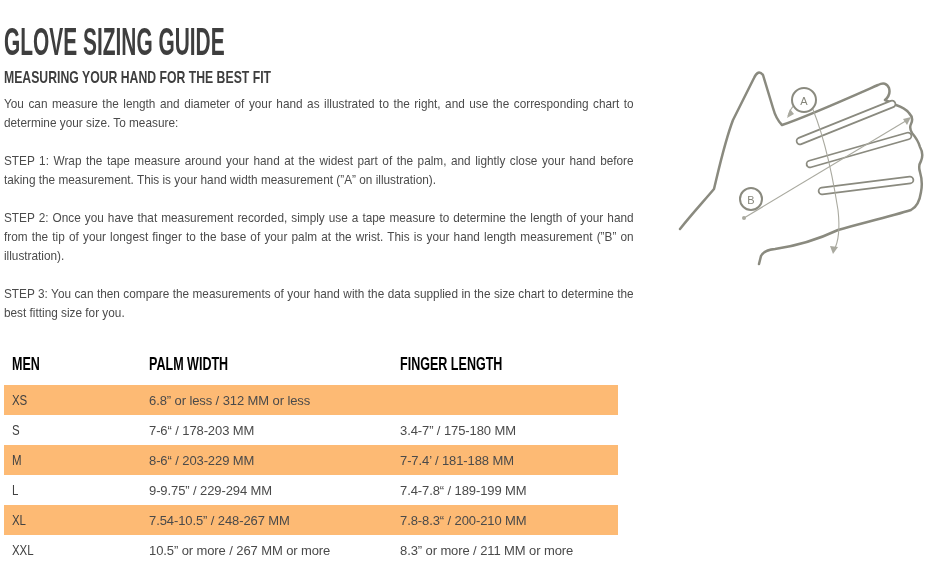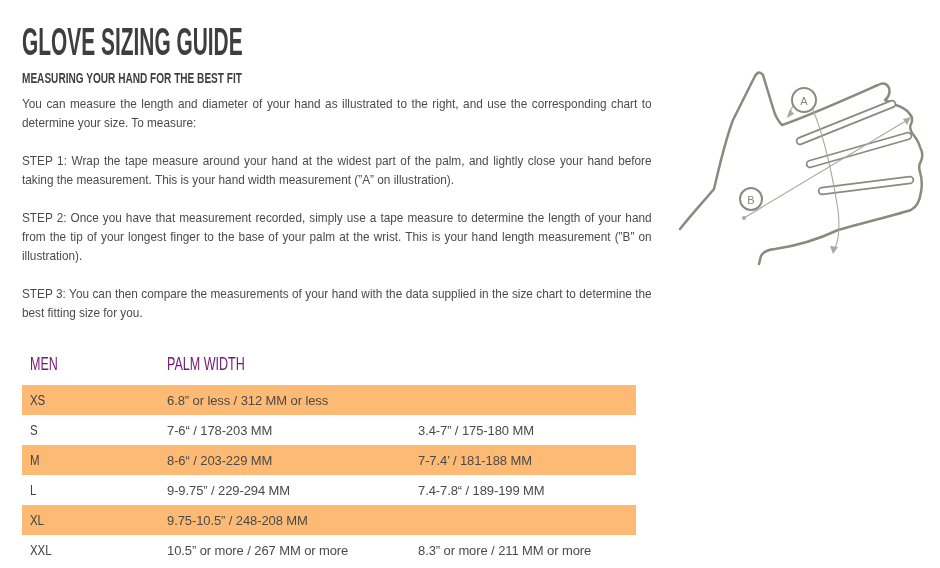--- a/index.html
+++ b/index.html
@@ -1,37 +1,37 @@
 <!DOCTYPE html>
 <html><head>
 <meta charset="utf-8">
 <style>
   html,body{margin:0;padding:0;background:#ffffff;}
   .page{position:relative;width:940px;height:568px;background:#fff;overflow:hidden;
         font-family:"Liberation Sans","DejaVu Sans",sans-serif;}
-  .content{position:absolute;left:22px;top:22px;width:632px;}
+  .content{position:absolute;left:4px;top:22px;width:632px;}
 
   
   .cx{display:inline-block;white-space:nowrap;transform-origin:0 50%;}
   .cx-title{transform:scaleX(.55);}
   .cx-sub{transform:scaleX(.72);}
   .cx-head{transform:scaleX(.66);}
   .cx-size{transform:scaleX(.82);}
 
   h1{margin:0;font-size:38px;line-height:40px;font-weight:700;color:#3e3e3e;letter-spacing:0;}
-  h2{margin:6px 0 0 0;font-size:14px;line-height:20px;font-weight:700;color:#3e3e3e;}
+  h2{margin:6px 0 0 0;font-size:17px;line-height:20px;font-weight:700;color:#3e3e3e;}
 
   .para{margin:0 0 19px 0;font-size:12.7px;line-height:19px;color:#4b4b4b;
         text-align:justify;width:677px;transform:scaleX(.93);transform-origin:0 0;}
   .para.first{margin-top:7px;}
 
   
   .size-table{margin-top:12px;width:614px;color:#4a4a4a;}
   .thead,.trow{display:grid;grid-template-columns:137px 251px 1fr;align-items:center;}
-  .thead{height:43px;font-size:19px;font-weight:400;color:#701a75;}
+  .thead{height:43px;font-size:19px;font-weight:700;color:#000000;}
   .thead > div,.trow > div{padding-left:8px;}
   .trow{height:30px;font-size:13px;letter-spacing:-.1px;}
   .trow.alt{background:#fdba74;}
   .size-cell{font-size:14px;color:#424242;}
 
   
   .hand{position:absolute;left:678px;top:58px;width:260px;height:212px;}
   .hand svg{display:block;width:100%;height:100%;}
   .hand text{font-family:"Liberation Sans","DejaVu Sans",sans-serif;}
 </style>
@@ -46,20 +46,21 @@
 
     <p class="para first">You can measure the length and diameter of your hand as illustrated to the right, and use the corresponding chart to determine your size. To measure:</p>
     <p class="para">STEP 1: Wrap the tape measure around your hand at the widest part of the palm, and lightly close your hand before taking the measurement. This is your hand width measurement (”A” on illustration).</p>
     <p class="para">STEP 2: Once you have that measurement recorded, simply use a tape measure to determine the length of your hand from the tip of your longest finger to the base of your palm at the wrist. This is your hand length measurement (”B” on illustration).</p>
     <p class="para">STEP 3: You can then compare the measurements of your hand with the data supplied in the size chart to determine the best fitting size for you.</p>
 
     <div class="size-table">
       <div class="thead">
         <div><span class="cx cx-head">MEN</span></div>
         <div><span class="cx cx-head">PALM WIDTH</span></div>
+        <div><span class="cx cx-head">FINGER LENGTH</span></div>
       </div>
 
       <div class="trow alt">
         <div class="size-cell"><span class="cx cx-size">XS</span></div>
         <div>6.8” or less / 312 MM or less</div>
       </div>
       <div class="trow">
         <div class="size-cell"><span class="cx cx-size">S</span></div>
         <div>7-6“ / 178-203 MM</div>
         <div>3.4-7” / 175-180 MM</div>
@@ -69,21 +70,22 @@
         <div>8-6“ / 203-229 MM</div>
         <div>7-7.4’ / 181-188 MM</div>
       </div>
       <div class="trow">
         <div class="size-cell"><span class="cx cx-size">L</span></div>
         <div>9-9.75” / 229-294 MM</div>
         <div>7.4-7.8“ / 189-199 MM</div>
       </div>
       <div class="trow alt">
         <div class="size-cell"><span class="cx cx-size">XL</span></div>
-        <div>9.75-10.5” / 248-208 MM</div>
+        <div>7.54-10.5” / 248-267 MM</div>
+        <div>7.8-8.3“ / 200-210 MM</div>
       </div>
       <div class="trow">
         <div class="size-cell"><span class="cx cx-size">XXL</span></div>
         <div>10.5” or more / 267 MM or more</div>
         <div>8.3” or more / 211 MM or more</div>
       </div>
     </div>
   </div>
 
   <div class="hand">

